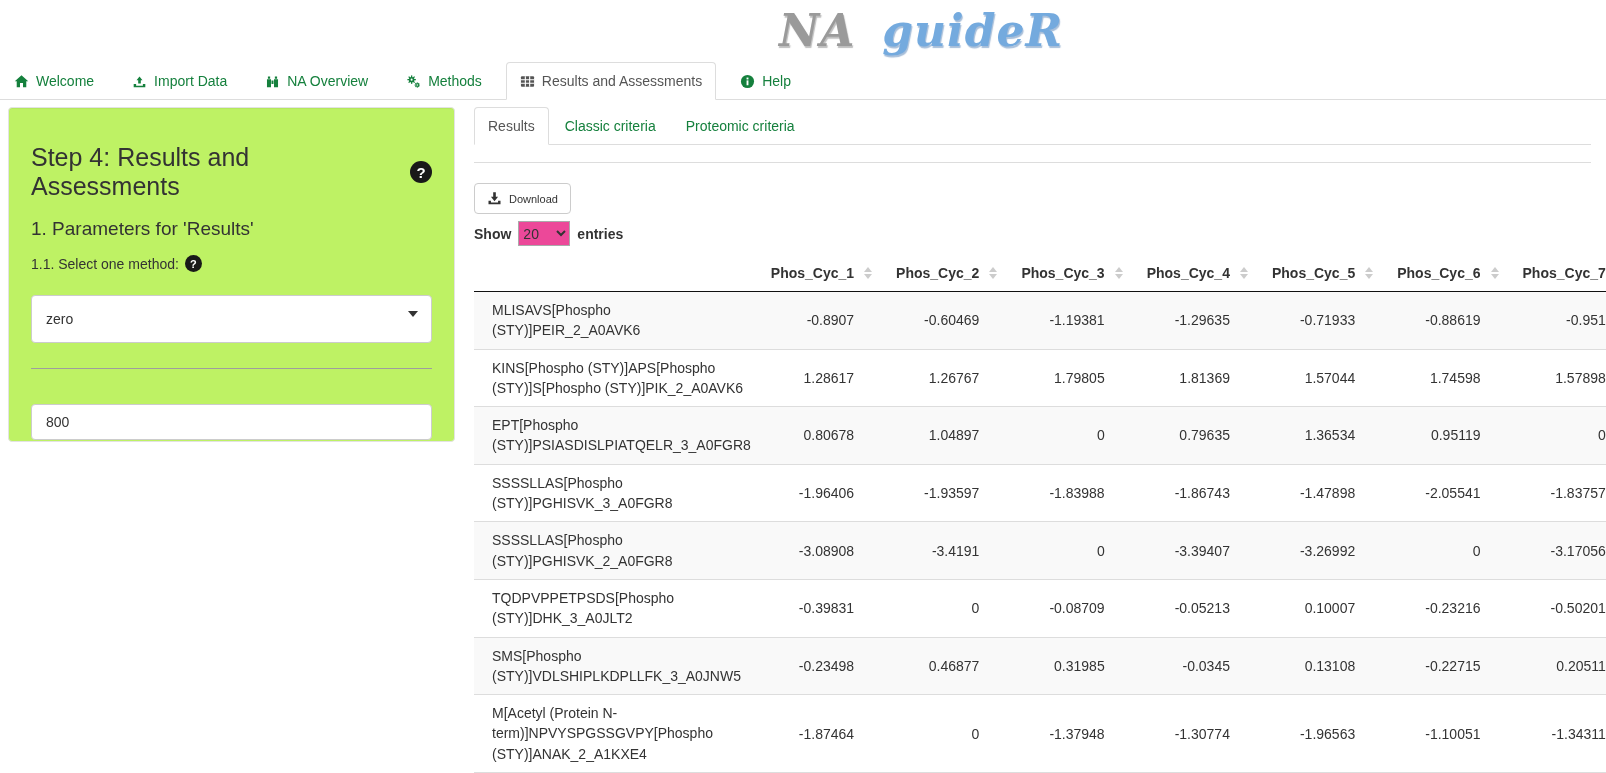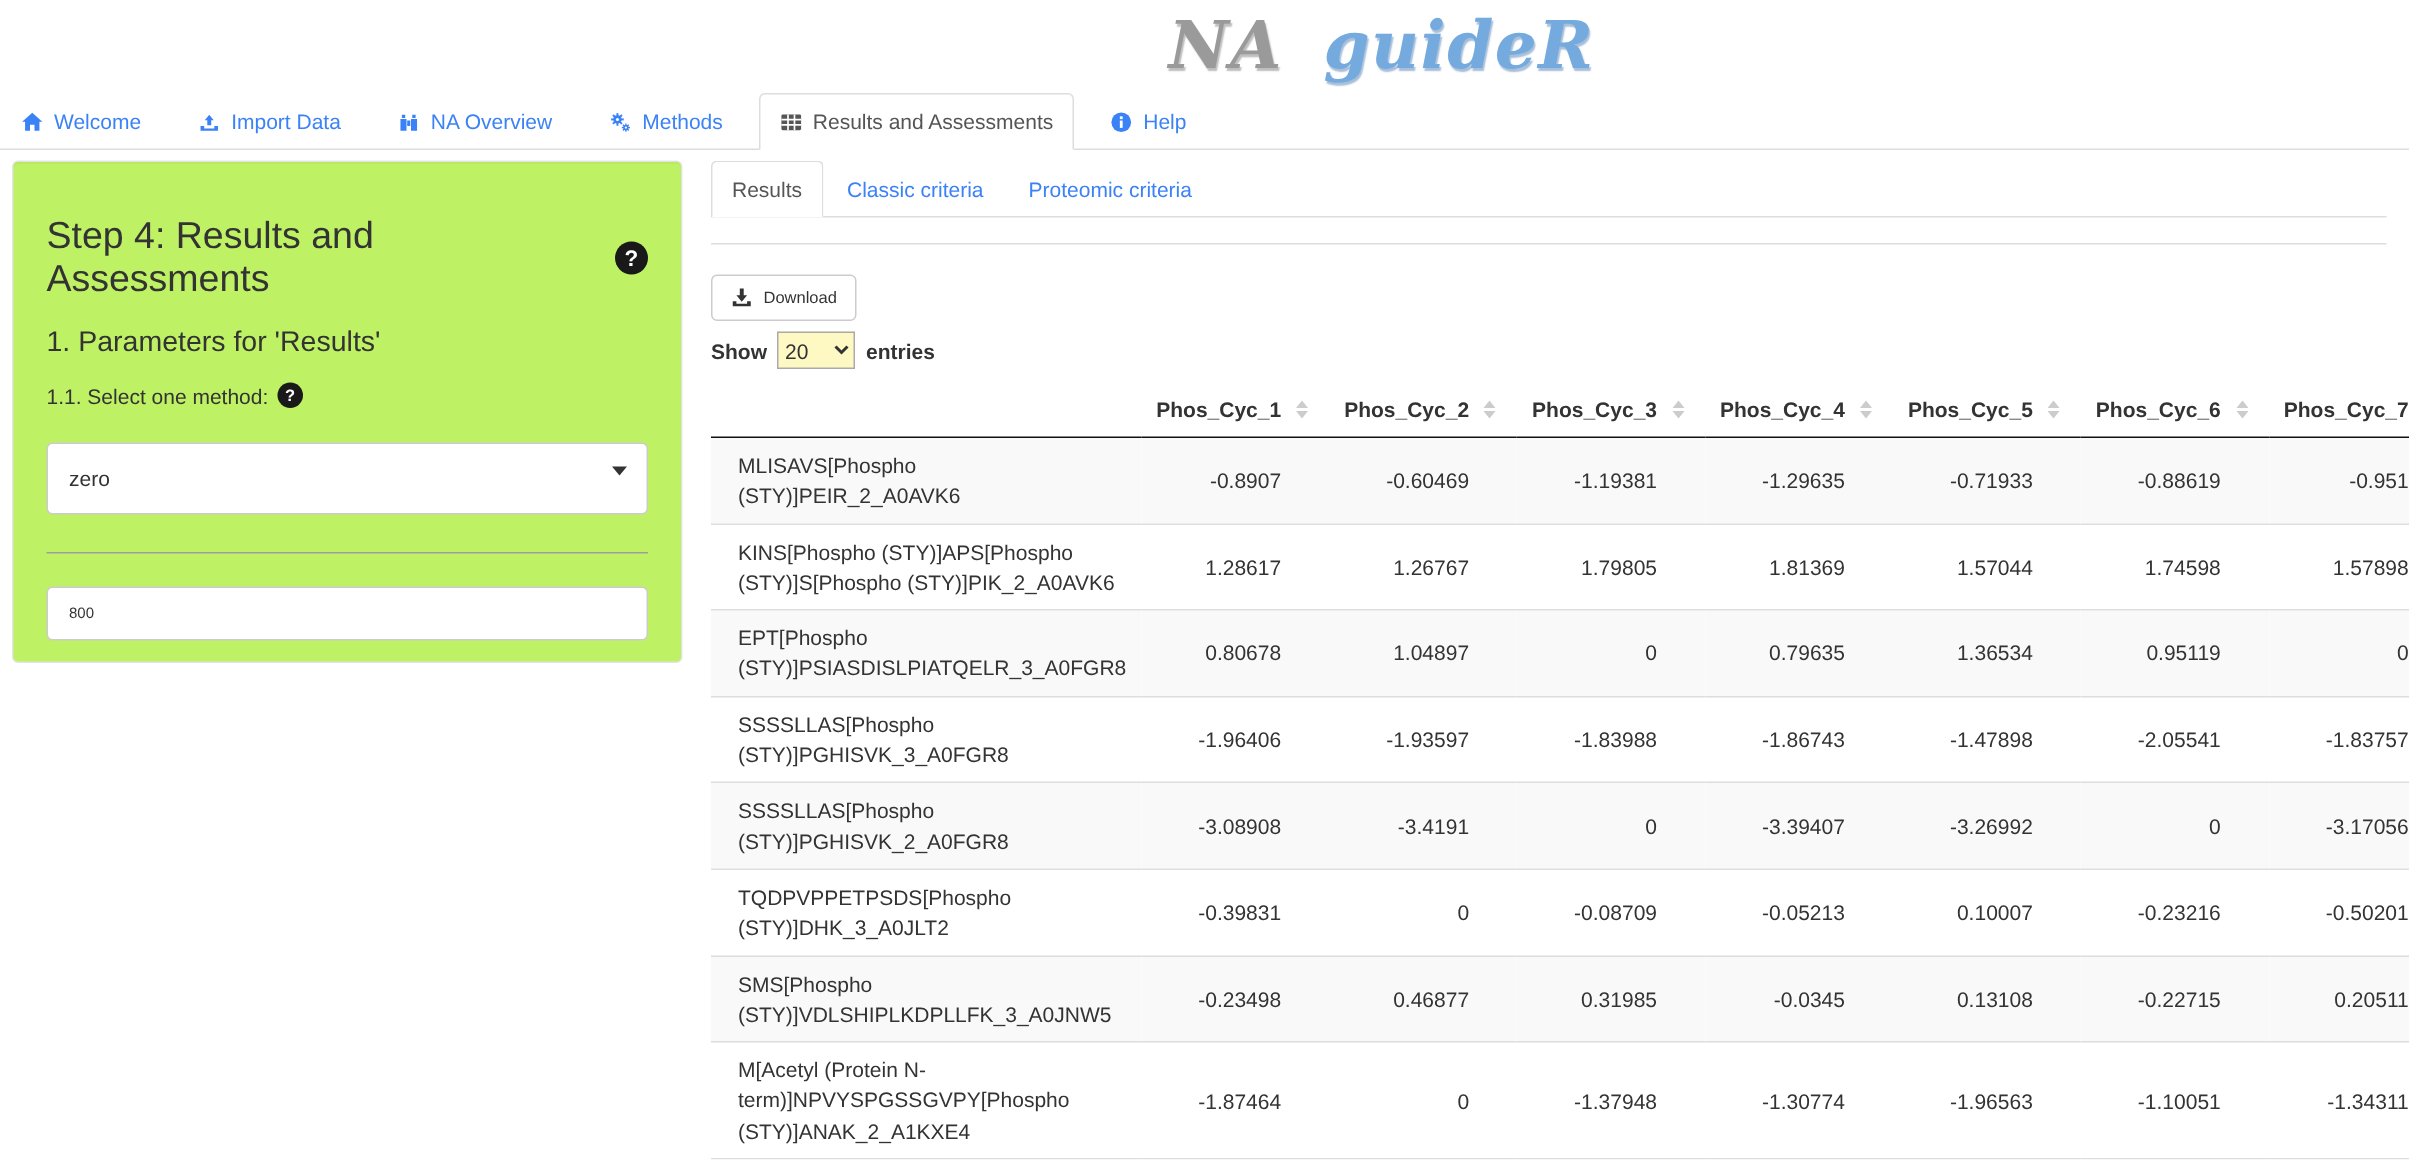--- a/index.html
+++ b/index.html
@@ -11,21 +11,21 @@
   
   .logo-row { height: 62px; display: flex; justify-content: center; align-items: center; }
   .logo { transform: translateX(118px); font-family: "DejaVu Serif", serif; font-style: italic; font-weight: bold; font-size: 44px; line-height: 1; letter-spacing: 1px; }
   .logo-na { color: #9a9a9a; text-shadow: 1px 2px 1px rgba(110,110,110,.45); }
   .logo-guider { color: #74aade; text-shadow: 1px 2px 1px rgba(60,110,170,.45); margin-left: 27px; }
   
   ul.nav-tabs { list-style: none; margin: 0; padding: 0; display: flex; border-bottom: 1px solid #ddd; }
   ul.nav-tabs > li { margin-bottom: -1px; }
   ul.nav-tabs > li > a {
     display: flex; align-items: center; gap: 7px; padding: 10px 13px;
-    color: #3b82f6; text-decoration: none; font-size: 14px;
+    color: #15803d; text-decoration: none; font-size: 14px;
     border: 1px solid transparent; border-radius: 4px 4px 0 0; white-space: nowrap;
   }
   ul.nav-tabs > li.active > a { color: #555; background: #fff; border-color: #ddd; border-bottom-color: transparent; text-align: right; }
   .main-nav { padding-left: 522px; }
   .main-nav > li { margin-right: 10px; }
   .icon svg { display: block; width: 15px; height: 15px; }
   
   .content { display: flex; align-items: flex-start; padding: 7px 15px 0 8px; }
   
   .well {
@@ -36,29 +36,29 @@
   .sidebar-title { font-size: 25px; font-weight: 400; margin: 16px 0 0; display: flex; align-items: center; gap: 9px; }
   .sidebar-subtitle { font-size: 19px; font-weight: 400; margin: 17px 0 0; }
   .method-label { font-size: 14px; margin: 15px 0 0; display: flex; align-items: center; gap: 6px; }
   .qicon { display: inline-flex; align-items: center; justify-content: center; background: #191919; color: #fff; border-radius: 50%; font-weight: 700; flex: none; }
   .q-lg { width: 22px; height: 22px; font-size: 15px; }
   .q-sm { width: 17px; height: 17px; font-size: 11px; }
   .select-box { position: relative; margin-top: 23px; height: 48px; background: #fff; border: 1px solid #ccc; border-radius: 4px; display: flex; align-items: center; padding: 0 14px; cursor: pointer; }
   .select-caret { position: absolute; right: 13px; top: 15px; width: 0; height: 0; border-left: 5px solid transparent; border-right: 5px solid transparent; border-top: 6px solid #333; }
   .well hr { border: none; border-top: 1px solid #9e9e9e; margin: 25px 0 22px; }
   .fh-label { font-size: 15px; margin: 0; }
-  .text-input { width: 100%; height: 36px; border: 1px solid #ccc; border-radius: 4px; padding: 0 14px; font-size: 10px; font-family: inherit; color: #333; background: #fff; }
+  .text-input { margin-top: 13px; width: 100%; height: 36px; border: 1px solid #ccc; border-radius: 4px; padding: 0 14px; font-size: 14px; font-family: inherit; color: #333; background: #fff; }
   
   main { flex: 1; margin-left: 19px; min-width: 0; }
   .sub-nav > li { margin-right: 2px; }
   main hr { border: none; border-top: 1px solid #ddd; margin: 17px 0 0; }
   .btn-download { margin-top: 20px; display: inline-flex; align-items: center; gap: 7px; background: #fff; border: 1px solid #ccc; border-radius: 4px; padding: 7px 12px; font-size: 11px; color: #333; font-family: inherit; cursor: pointer; }
   .btn-download svg { width: 15px; height: 15px; display: block; }
   .show-row { margin-top: 7px; display: flex; align-items: center; gap: 7px; font-weight: 700; }
-  .dt-length { width: 52px; height: 25px; font-size: 14px; font-family: inherit; border: 1px solid #aaa; background: #fef9c3; color: #333; }
+  .dt-length { width: 52px; height: 25px; font-size: 14px; font-family: inherit; border: 1px solid #aaa; background: #ec4899; color: #333; }
   
   table.results { width: 100%; border-collapse: collapse; margin-top: 9px; border-bottom: 1px solid #ddd; }
   table.results thead th { border-bottom: 1px solid #111; font-weight: 700; text-align: right; padding: 10px 32px 10px 10px; position: relative; white-space: nowrap; cursor: pointer; }
   table.results thead th.rowname-col { width: 300px; }
   .sort-arrows { position: absolute; right: 14px; top: 50%; transform: translateY(-50%); display: flex; flex-direction: column; gap: 2px; }
   .sort-arrows::before { content: ""; border-left: 4px solid transparent; border-right: 4px solid transparent; border-bottom: 5px solid #ccc; }
   .sort-arrows::after  { content: ""; border-left: 4px solid transparent; border-right: 4px solid transparent; border-top: 5px solid #ccc; }
   table.results tbody td { border-top: 1px solid #ddd; padding: 8px 10px; vertical-align: middle; }
   table.results tbody td.name { padding-left: 18px; line-height: 1.45; overflow-wrap: break-word; }
   table.results tbody td.num { text-align: right; padding-right: 32px; white-space: nowrap; }

